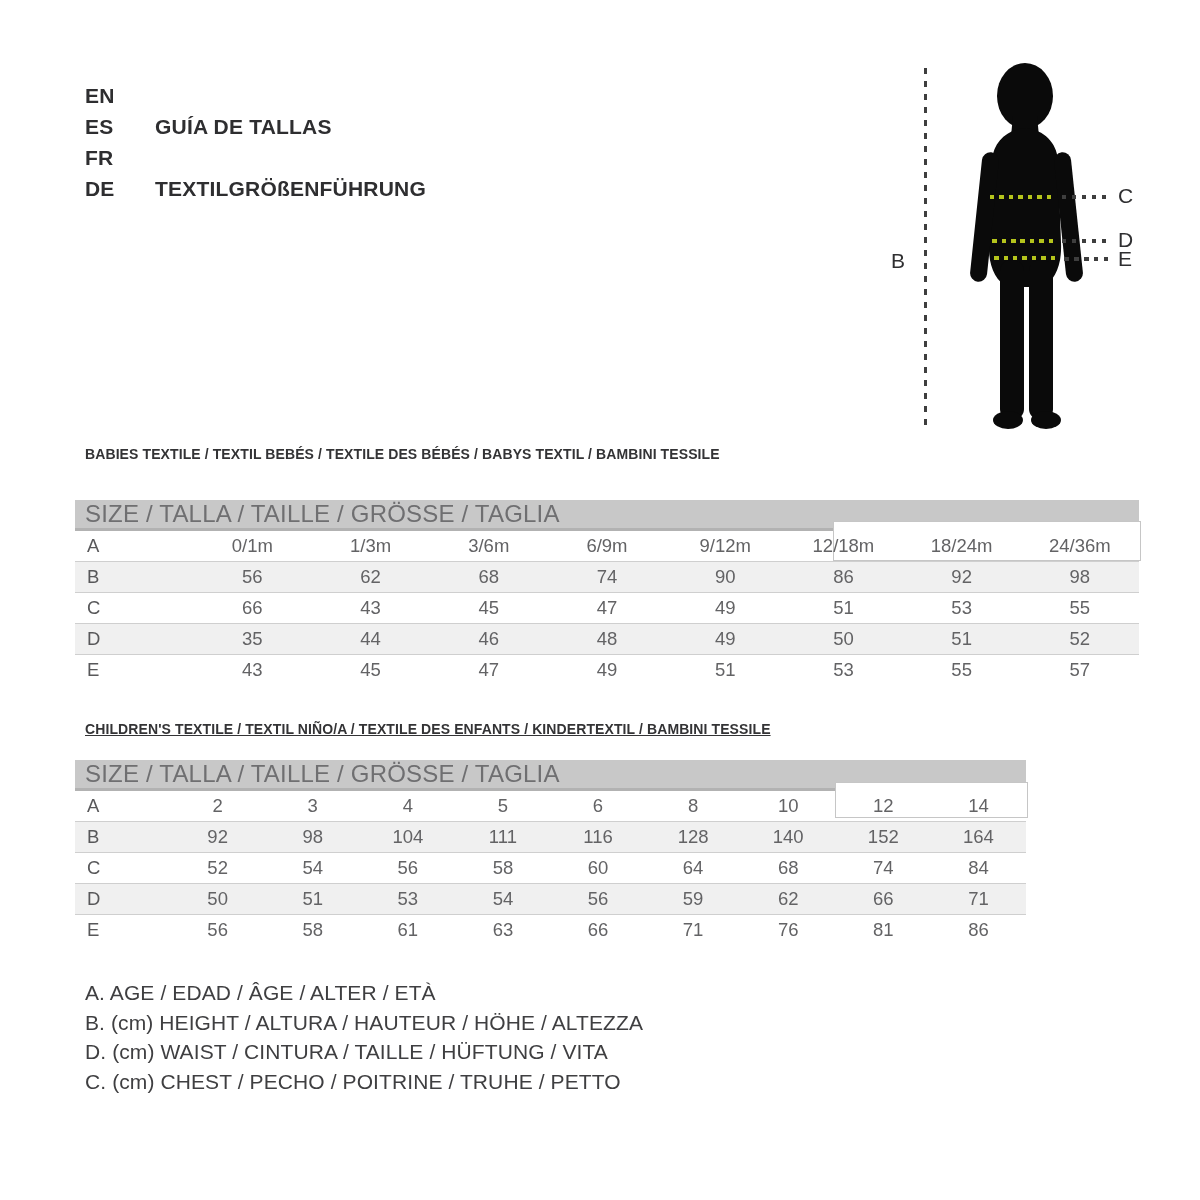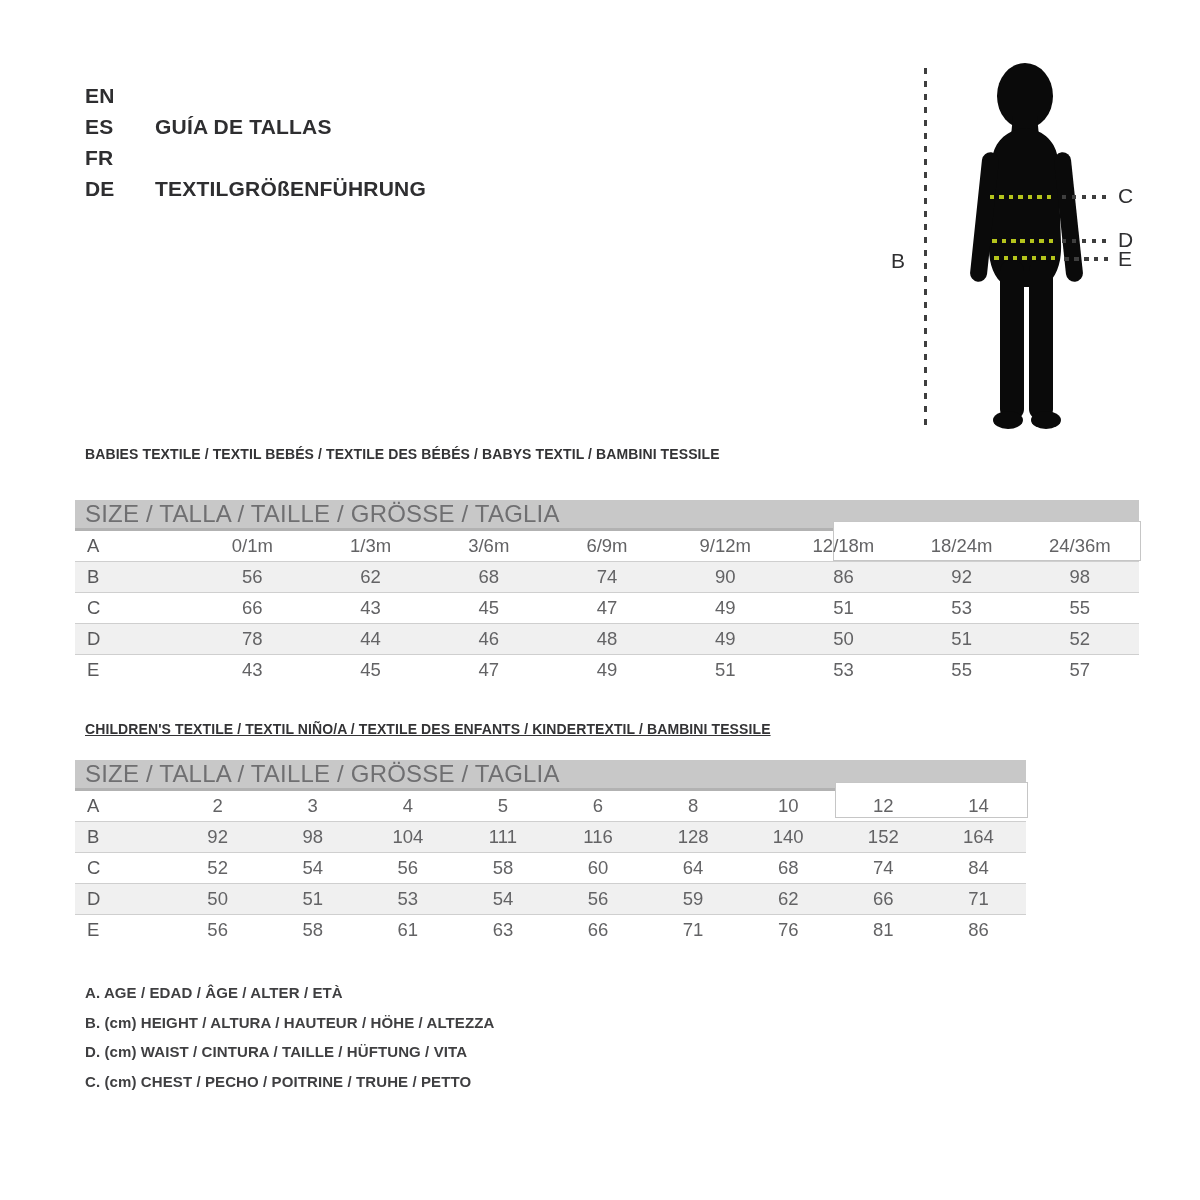--- a/index.html
+++ b/index.html
@@ -55,21 +55,21 @@
   table.size-table tbody td{text-align:center;}
   tr.stripe th, tr.stripe td{
     background:var(--stripe,#f0f0f0);
     border-top:1px solid #cfcfcf;border-bottom:1px solid #cfcfcf;
   }
   .overlay-box{position:absolute;background:#ffffff;border:1px solid #c6c6c6;z-index:2;}
   .overlay-babies{left:833px;top:521px;width:306px;height:38px;}
   .overlay-children{left:835px;top:782px;width:191px;height:34px;}
   
   .legend{position:absolute;left:85px;top:978px;}
-  .legend-line{font-size:15px;font-weight:700;line-height:29.5px;color:#3f3f41;letter-spacing:.1px;}
+  .legend-line{font-size:21px;font-weight:400;line-height:29.5px;color:#3f3f41;letter-spacing:.1px;}
 </style>
 </head>
 <body>
 
 <div class="page">
 
   <div class="lang-list">
     <div class="lang-row">
       <span class="lang-code">EN</span>
     </div>
@@ -153,21 +153,21 @@
           <td>43</td>
           <td>45</td>
           <td>47</td>
           <td>49</td>
           <td>51</td>
           <td>53</td>
           <td>55</td>
         </tr>
         <tr class="stripe">
           <th>D</th>
-          <td>78</td>
+          <td>35</td>
           <td>44</td>
           <td>46</td>
           <td>48</td>
           <td>49</td>
           <td>50</td>
           <td>51</td>
           <td>52</td>
         </tr>
         <tr>
           <th>E</th>

